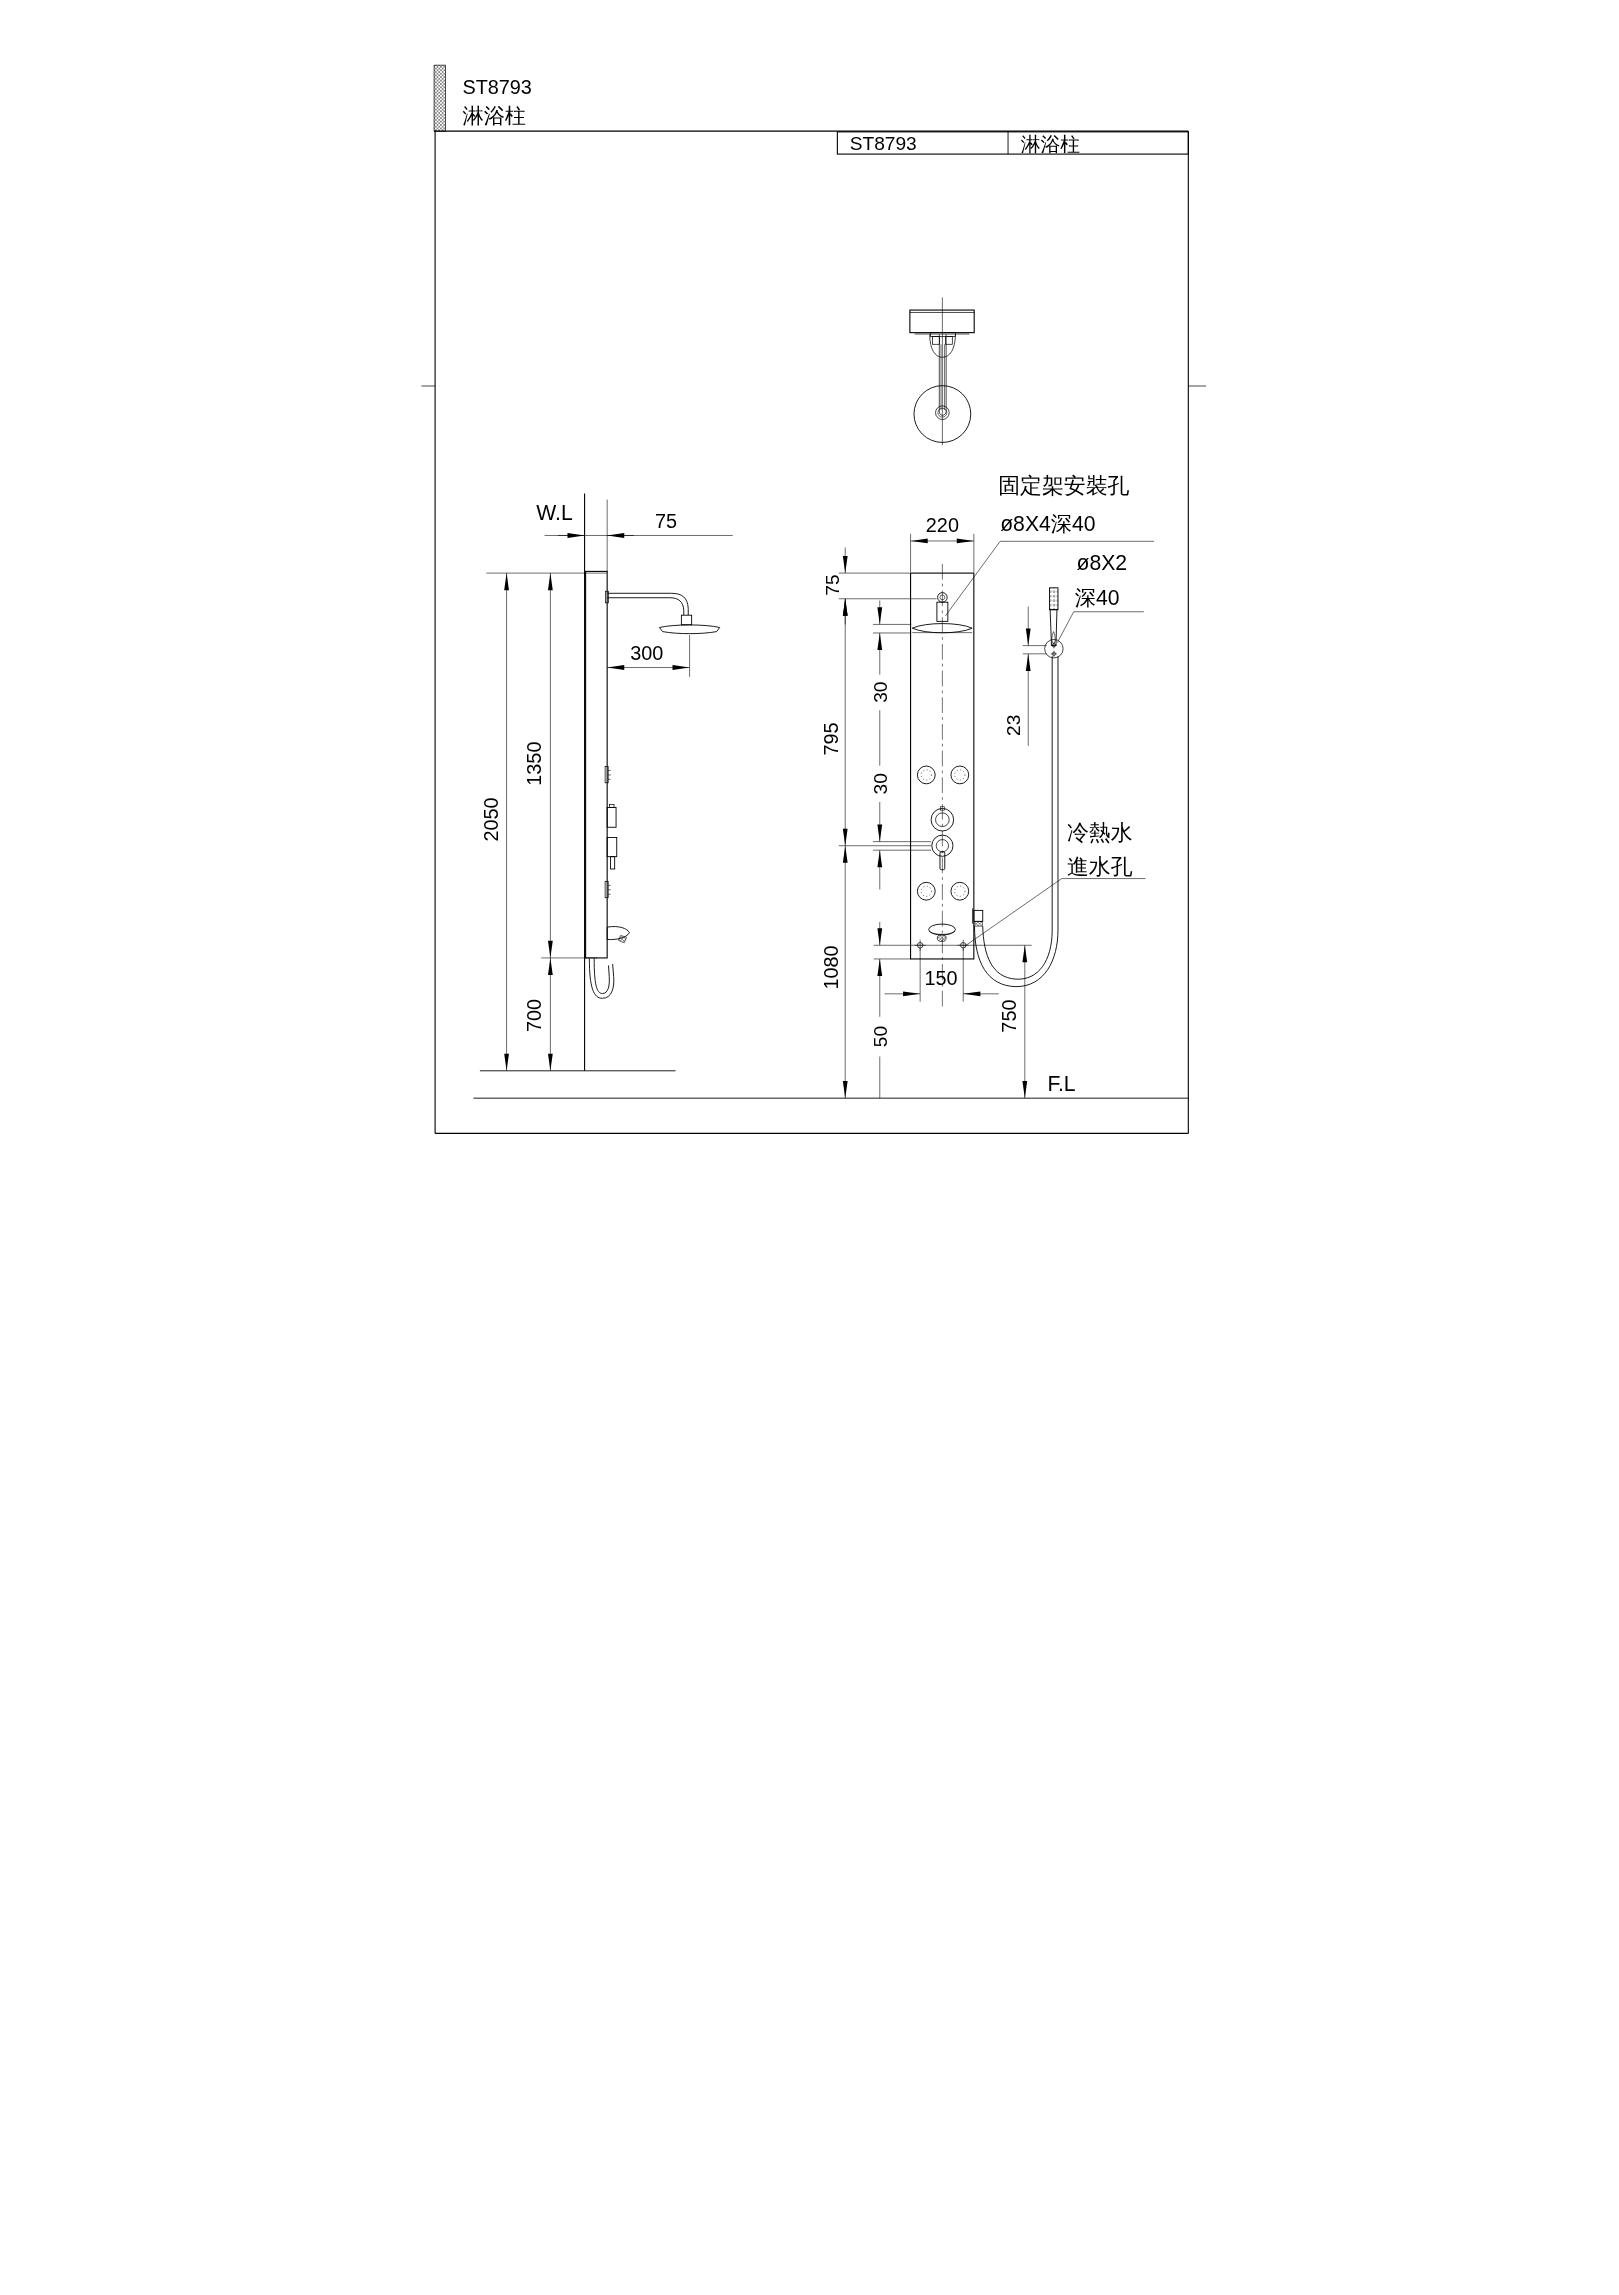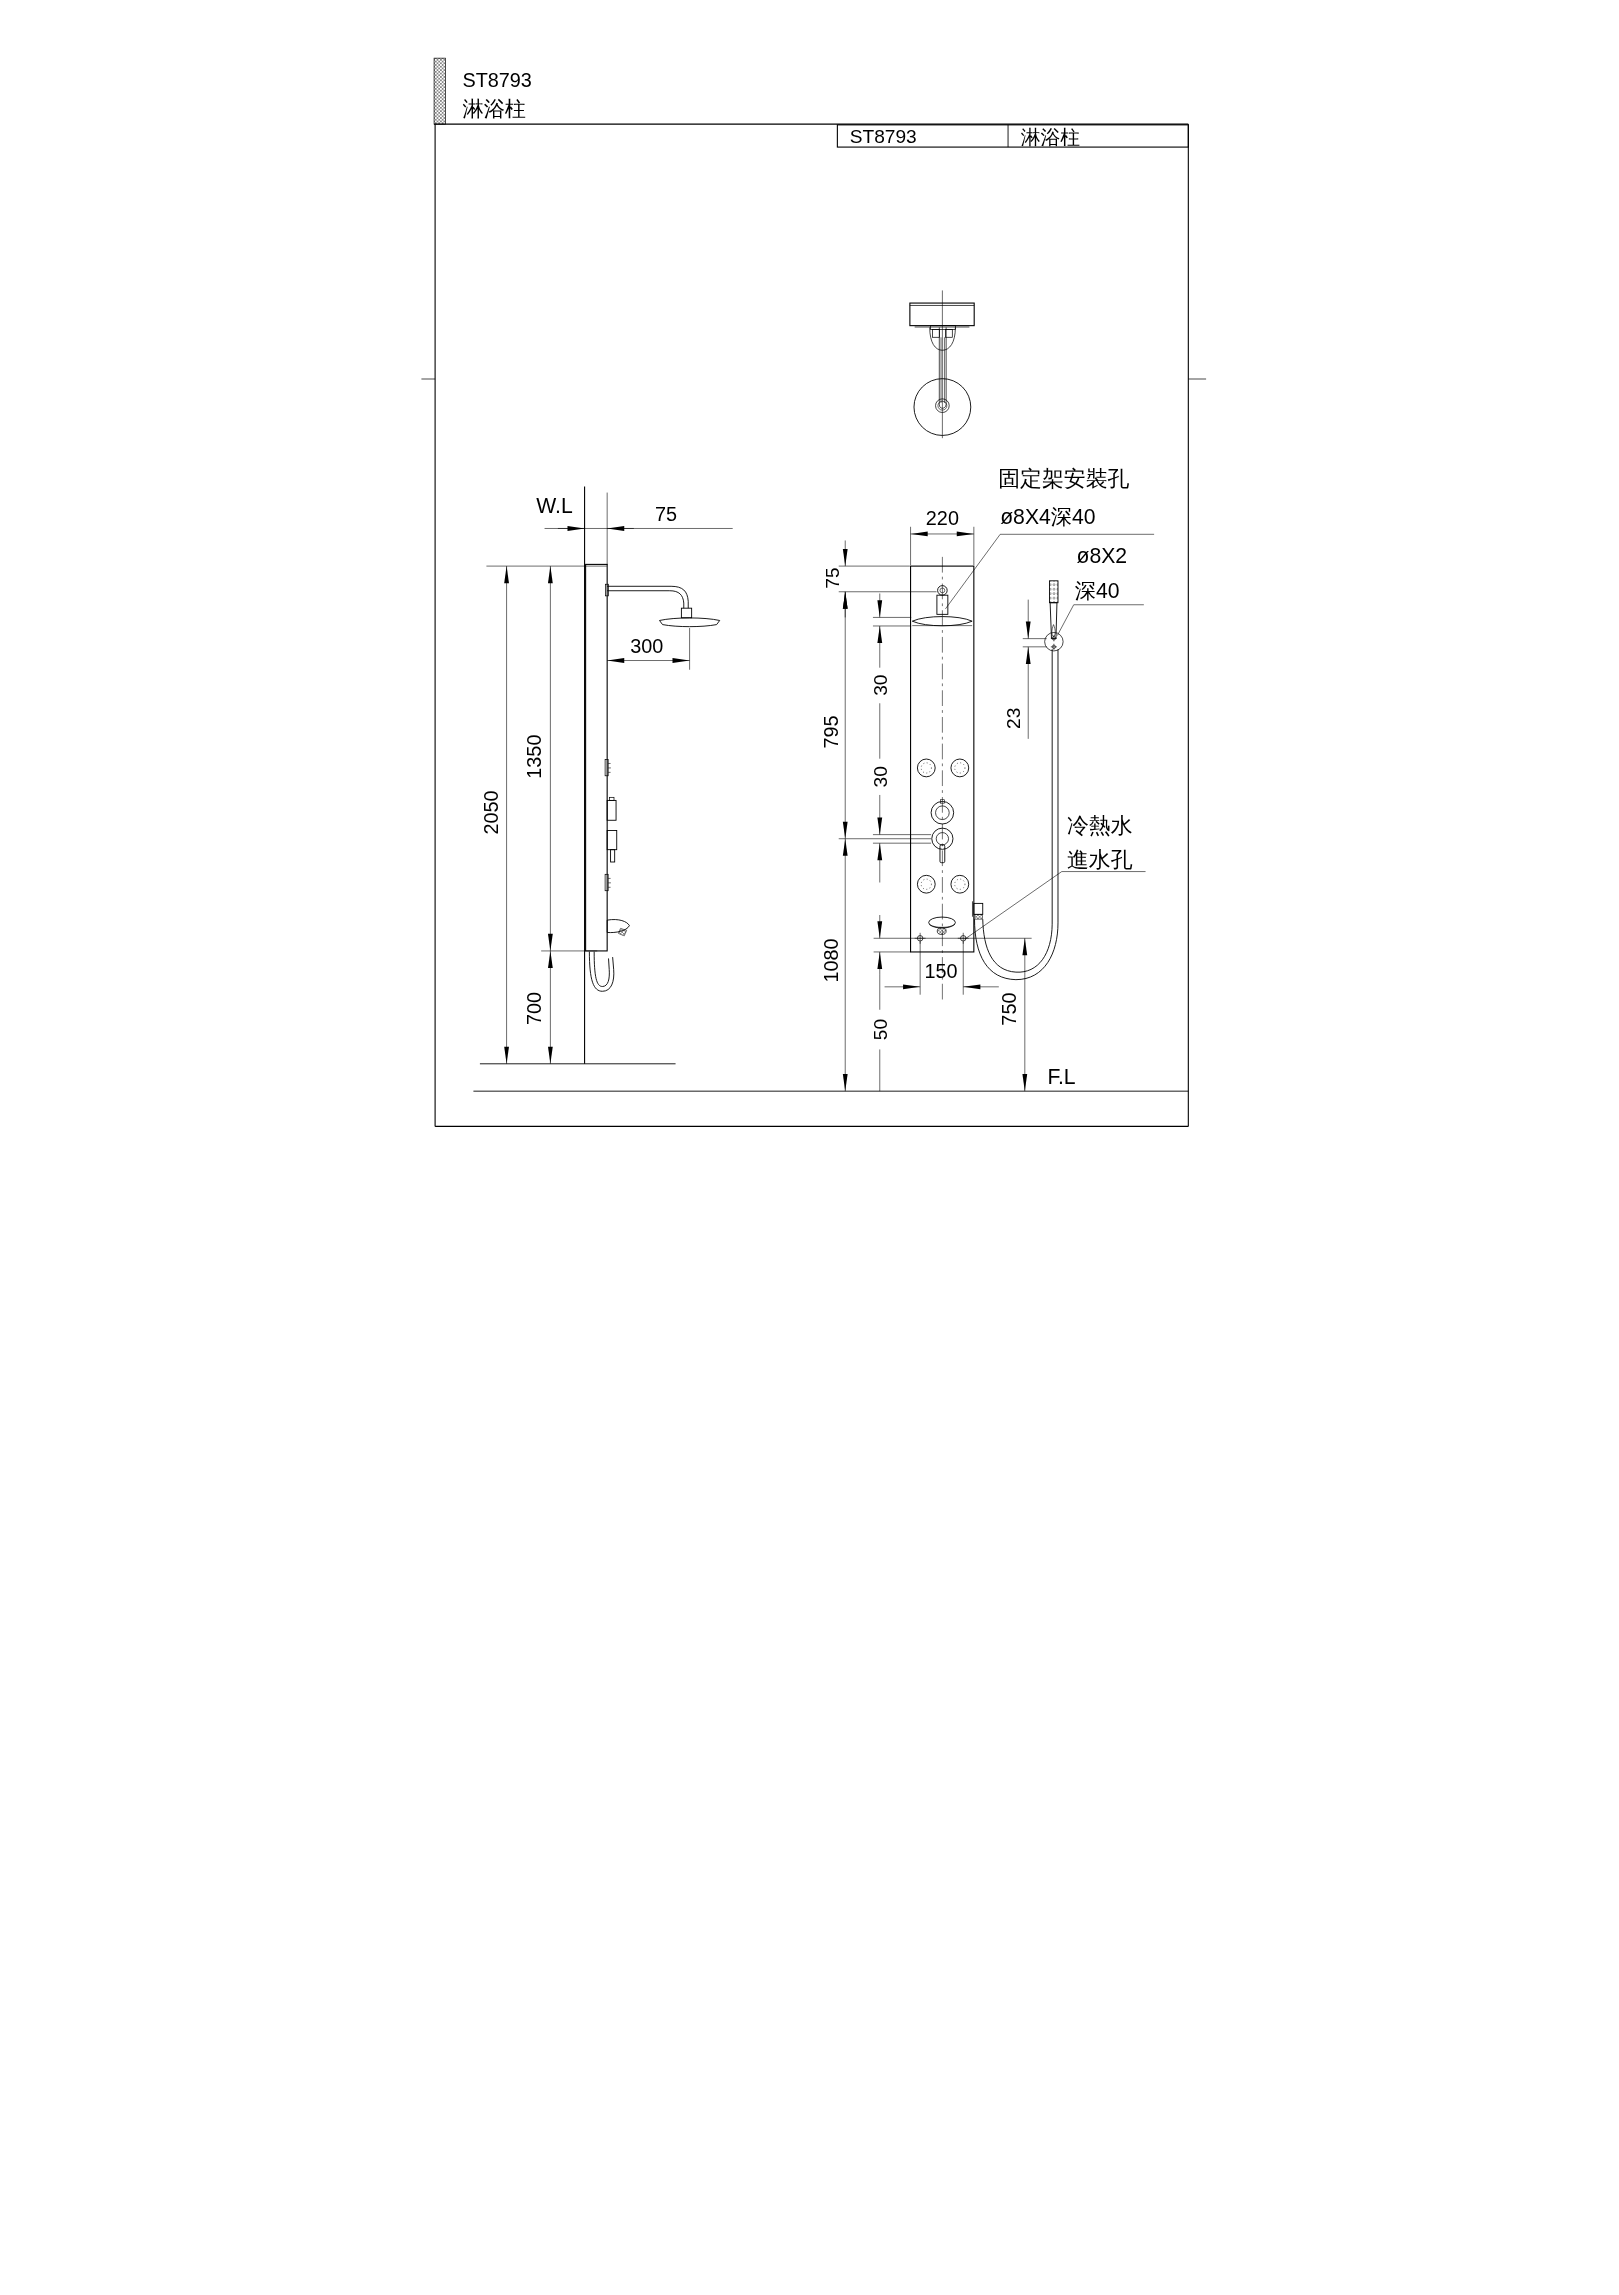--- a/index.html
+++ b/index.html
@@ -1,17 +1,17 @@
 <!DOCTYPE html>
 <html style="font-size:11px"><head>
 <meta charset="utf-8">
 <style>
   html,body{margin:0;padding:0;background:#ffffff;}
   body{font-family:"Liberation Sans", sans-serif;}
-  .sheet{width:810px;margin:0 auto;}
+  .sheet{width:810px;margin:7px auto;}
   svg{display:block;width:810px;height:auto;background:#ffffff;}
   svg text{fill:#000;}
   .ln{stroke:#000;fill:none;}
   .w3{stroke-width:3.2;}
   .w25{stroke-width:2.6;}
   .w2{stroke-width:2.1;}
   .thin{stroke-width:1.7;}
   .cl{stroke-width:1.6;stroke-dasharray:46 12 8 12;}
   .t58{font-size:58px;}
   .t56{font-size:56px;}

